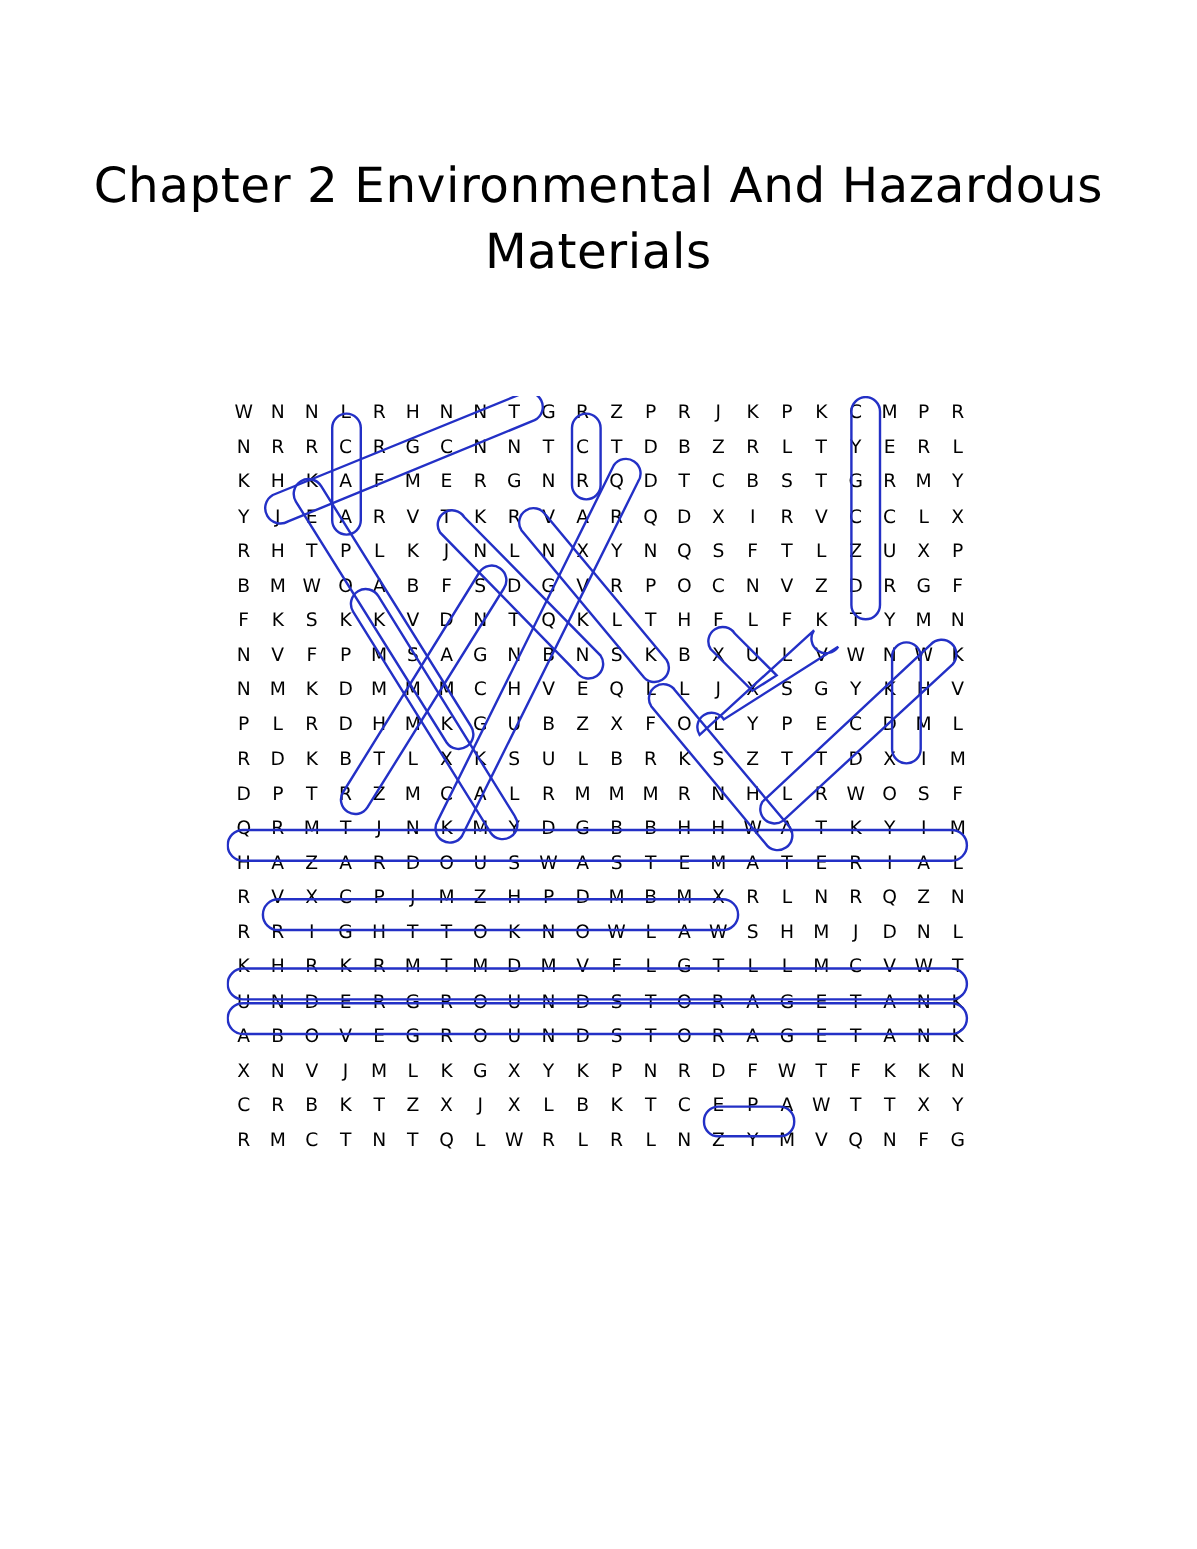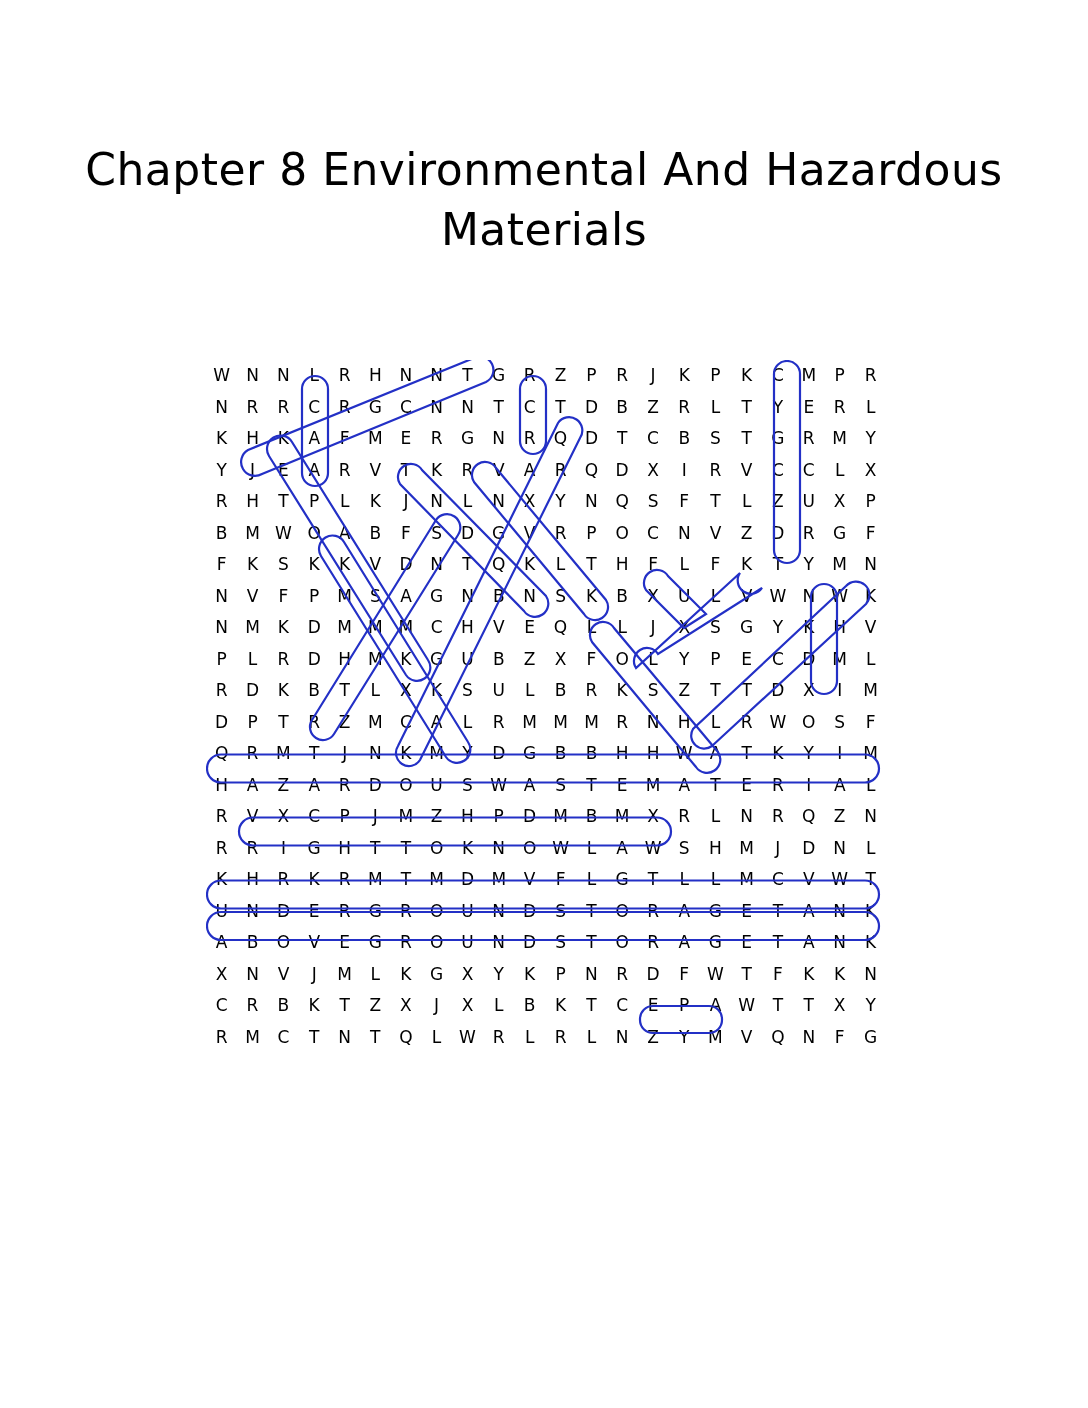--- a/index.html
+++ b/index.html
@@ -72,21 +72,21 @@
     fill: none;
     stroke: #2330c6;
     stroke-width: 2.2;
   }
 </style>
 </head>
 <body>
 
 <div class="page">
 
-  <div class="title">Chapter 8 Environmental And Hazardous Materials</div>
+  <div class="title">Chapter 2 Environmental And Hazardous Materials</div>
 
   <div class="grid-wrap">
     <table class="grid">
       <tbody id="grid-body">
           <tr>
             <td>W</td>
             <td>N</td>
             <td>N</td>
             <td>L</td>
             <td>R</td>

